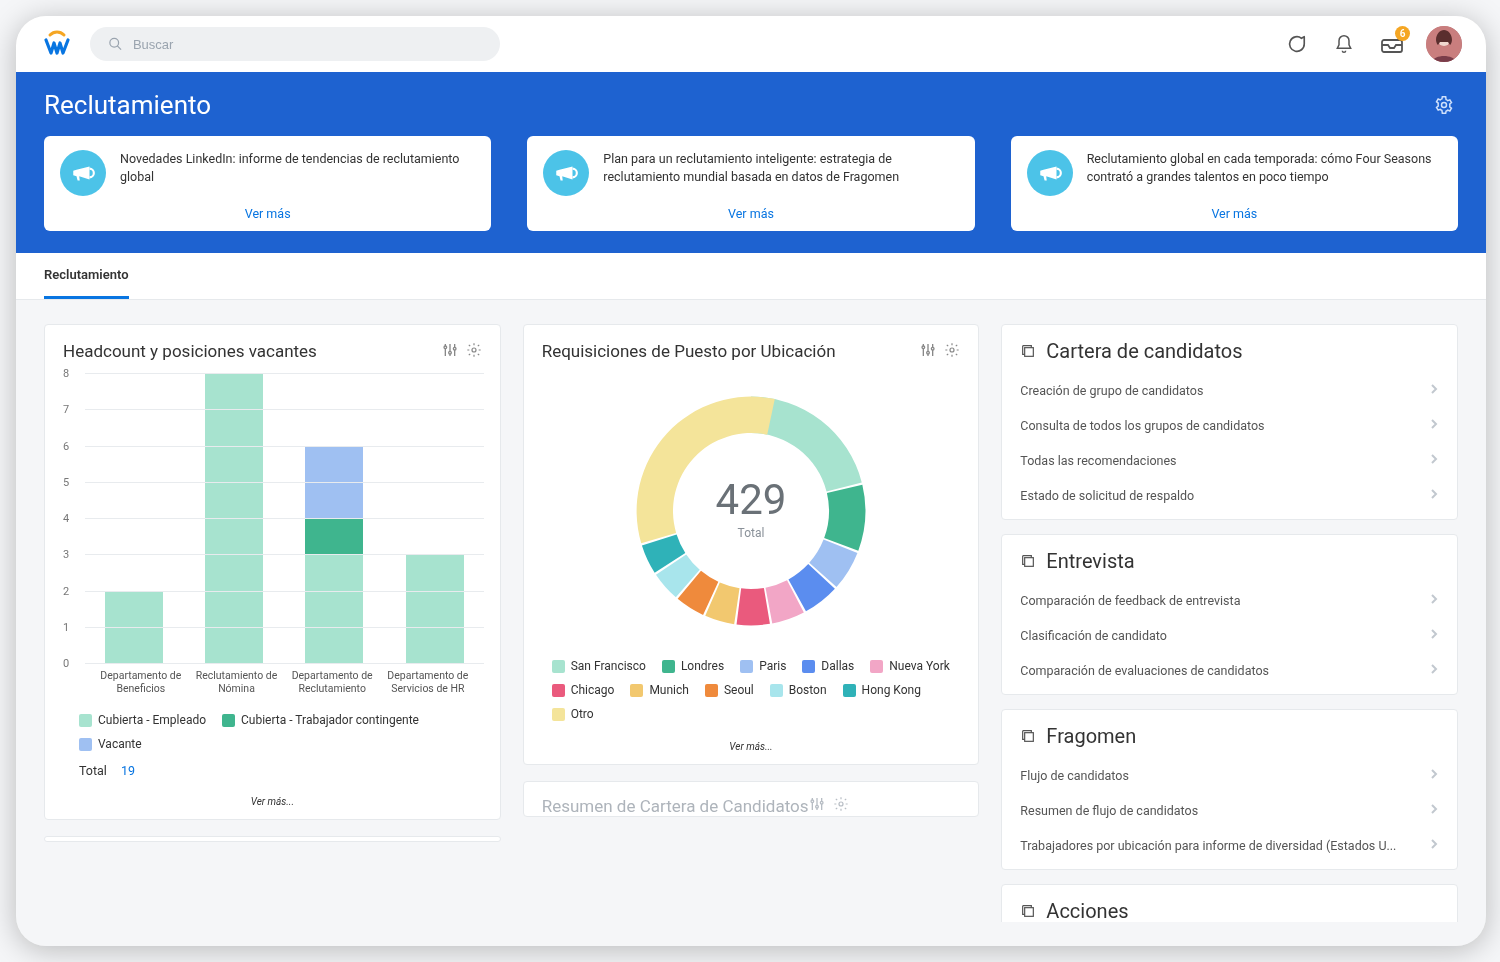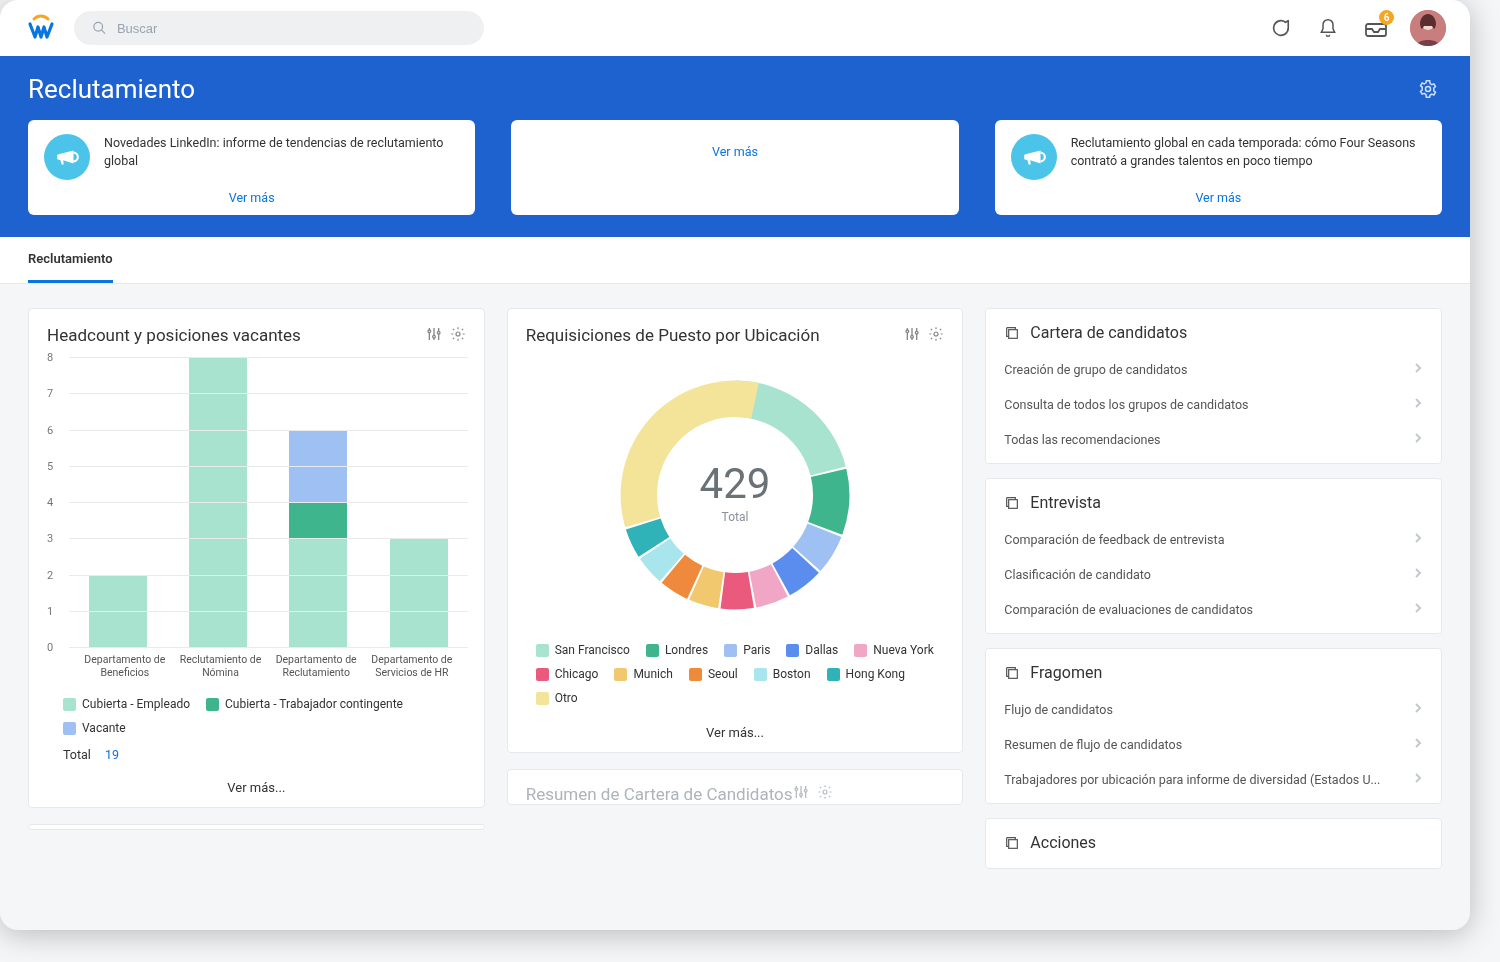--- a/index.html
+++ b/index.html
@@ -8,23 +8,23 @@
     background: #f5f6f8;
     color: #333;
     font-size: 13px;
     width: 1500px;
     height: 962px;
     overflow: hidden;
   }
   .frame {
     width: 1470px;
     height: 930px;
-    margin: 0;
+    margin: 16px;
     background: #e5e5e5;
-    border-radius: 18px;
+    border-radius: 30px;
     box-shadow: 0 4px 30px rgba(0,0,0,0.25);
     overflow: hidden;
     display: flex;
     flex-direction: column;
   }
   
   .topbar {
     display: flex;
     align-items: center;
     padding: 10px 24px;
@@ -124,22 +124,23 @@
     display: flex; flex-direction: column;
   }
   .card-head {
     display: flex; align-items: center; justify-content: space-between;
     padding: 16px 18px 6px;
   }
   .card-title { font-size: 17px; font-weight: 400; color: #333; }
   .card-head-icons { display: flex; gap: 8px; color: #888; }
   .card-foot {
     text-align: center; padding: 10px 0 12px;
-    font-size: 13px; color: #333;
+    font-size: 10px; color: #333;
     border-top: 0;
+    font-style: italic;
   }
   
   .barchart { padding: 6px 16px 0 16px; position: relative; }
   .bc-grid {
     position: relative; height: 290px; margin-left: 24px;
     display: flex; align-items: flex-end; gap: 18px;
     padding: 0 8px;
   }
   .bc-ylabel {
     position: absolute; left: -22px; font-size: 11px; color: #777;
@@ -162,21 +163,21 @@
   .donut-center {
     position: absolute; top: 50%; left: 50%; transform: translate(-50%,-50%);
     text-align: center;
   }
   .donut-center .big { font-size: 42px; color: #6a7177; }
   .donut-center .sm { font-size: 12px; color: #8a9199; margin-top: 2px; }
   
   .rpanel { display: flex; flex-direction: column; gap: 14px; overflow: hidden; }
   .linkcard { background: #fff; border: 1px solid #e6e9ec; border-radius: 4px; padding: 14px 18px 6px; }
   .linkcard-head { display: flex; align-items: center; gap: 10px; margin-bottom: 10px; }
-  .linkcard-title { font-size: 16px; color: #333; }
+  .linkcard-title { font-size: 20px; color: #333; }
   .linkrow {
     display: flex; align-items: center; justify-content: space-between;
     padding: 10px 0; font-size: 12.5px; color: #555;
     border-top: 0;
     cursor: pointer;
   }
   .linkrow:not(:last-child){ border-bottom: 0; }
   .chev { color: #c2c8cf; }
   .peek-card {
     background: #fff; border: 1px solid #e6e9ec; border-radius: 4px;
@@ -250,20 +251,29 @@
          <svg width="26" height="26" viewBox="0 0 24 24" fill="#fff">
                 <path d="M3 10v4l3 1 1 4h2l-0.5-4L18 18V6L6 9 3 10z"></path>
                 <path d="M18 8a4 4 0 0 1 0 8" fill="none" stroke="#fff" stroke-width="2"></path>
               </svg>
        </div>
        <div class="hero-card-text">Novedades LinkedIn: informe de tendencias de reclutamiento global</div>
      </div>
      <div class="hero-card-link">Ver más</div>
    </div>
         <div class="hero-card">
+     <div class="hero-card-row">
+       <div class="mega-icon">
+         <svg width="26" height="26" viewBox="0 0 24 24" fill="#fff">
+                <path d="M3 10v4l3 1 1 4h2l-0.5-4L18 18V6L6 9 3 10z"></path>
+                <path d="M18 8a4 4 0 0 1 0 8" fill="none" stroke="#fff" stroke-width="2"></path>
+              </svg>
+       </div>
+       <div class="hero-card-text">Plan para un reclutamiento inteligente: estrategia de reclutamiento mundial basada en datos de Fragomen</div>
+     </div>
      <div class="hero-card-link">Ver más</div>
    </div>
         <div class="hero-card">
      <div class="hero-card-row">
        <div class="mega-icon">
          <svg width="26" height="26" viewBox="0 0 24 24" fill="#fff">
                 <path d="M3 10v4l3 1 1 4h2l-0.5-4L18 18V6L6 9 3 10z"></path>
                 <path d="M18 8a4 4 0 0 1 0 8" fill="none" stroke="#fff" stroke-width="2"></path>
               </svg>
        </div>
@@ -498,20 +508,26 @@
             <span class="chev"><svg width="10" height="12" viewBox="0 0 10 12" fill="none" stroke="currentColor" stroke-width="2">
                 <path d="M3 2l4 4-4 4"></path>
               </svg></span>
           </div>
           <div class="linkrow">
             <span>Todas las recomendaciones</span>
             <span class="chev"><svg width="10" height="12" viewBox="0 0 10 12" fill="none" stroke="currentColor" stroke-width="2">
                 <path d="M3 2l4 4-4 4"></path>
               </svg></span>
           </div>
+          <div class="linkrow">
+            <span>Estado de solicitud de respaldo</span>
+            <span class="chev"><svg width="10" height="12" viewBox="0 0 10 12" fill="none" stroke="currentColor" stroke-width="2">
+                <path d="M3 2l4 4-4 4"></path>
+              </svg></span>
+          </div>
      </div>
         <div class="linkcard">
        <div class="linkcard-head">
             <svg width="16" height="16" viewBox="0 0 24 24" fill="none" stroke="#555" stroke-width="1.8">
               <rect x="7" y="7" width="13" height="13"></rect>
               <path d="M4 4h13v3M4 4v13h3"></path>
             </svg>
             <span class="linkcard-title">Entrevista</span>
           </div>
        <div class="linkrow">

